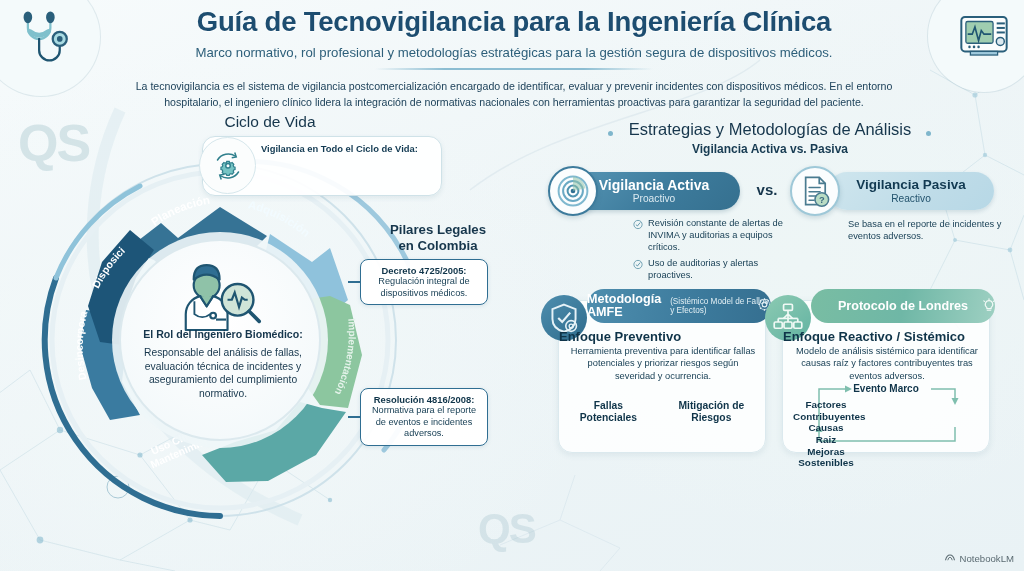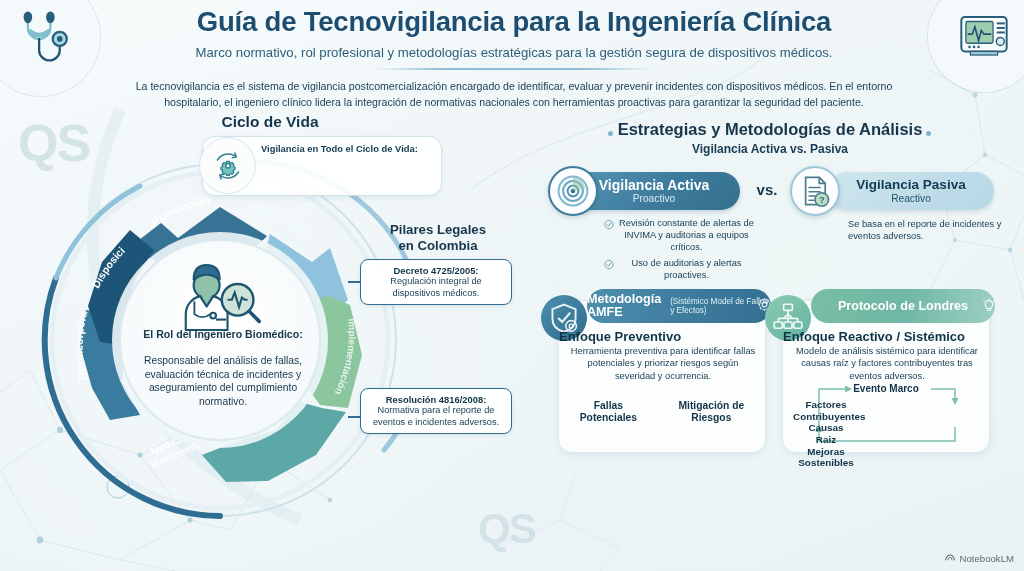--- a/index.html
+++ b/index.html
@@ -43,35 +43,35 @@
   #rule {
     width: 278px; height: 2px; margin: 8px auto 0;
     background: linear-gradient(90deg, rgba(120,175,200,0), #8cbdd2 25%, #8cbdd2 75%, rgba(120,175,200,0));
   }
   #intro {
     font-size: 10.6px; color: #20445c; line-height: 1.5;
     margin: 9px auto 0; width: 800px;
   }
 
   
-  .section-title { position: absolute; font-weight: bold; color: #16364c; }
+  .section-title { position: absolute; font-weight: normal; color: #16364c; }
   #ciclo-title { left: 170px; top: 113px; width: 200px; text-align: center; font-size: 15.5px; }
   #estrategias-title { left: 560px; top: 120px; width: 420px; text-align: center; font-size: 16.5px; }
   #estrategias-sub  { left: 560px; top: 142px; width: 420px; text-align: center; font-size: 12px; font-weight: bold; color: #173b52; }
 
   
   .title-dot { position: absolute; width: 5px; height: 5px; border-radius: 50%; background: #7fb6cc; }
 
   
   #cycle-wrap { position: absolute; left: 30px; top: 150px; width: 380px; height: 400px; }
   #cycle-center-text {
     position: absolute; left: 98px; top: 178px; width: 190px;
     text-align: center; font-size: 10.3px; color: #16364c; line-height: 1.32;
   }
-  #cycle-center-text .ttl { font-weight: bold; display: block; font-size: 10.6px; margin-bottom: 12px; }
+  #cycle-center-text .ttl { font-weight: bold; display: block; font-size: 10.6px; margin-bottom: 4px; }
 
   
   #callout-ciclo {
     position: absolute; left: 202px; top: 136px; width: 240px; height: 60px;
     background: rgba(255,255,255,.93);
     border: 1.2px solid #cfe2e8; border-radius: 13px;
     box-shadow: 0 2px 5px rgba(60,110,130,.10);
     padding: 6px 8px 6px 58px;
   }
   #callout-ciclo .ttl { font-size: 9.4px; font-weight: bold; color: #123a52; }
@@ -81,21 +81,21 @@
     border-radius: 50%; background: #fbfdfd; border: 1.3px solid #d6e7ec;
     display: flex; align-items: center; justify-content: center;
   }
 
   
   #pilares-title {
     position: absolute; left: 368px; top: 222px; width: 140px;
     text-align: center; font-size: 13.2px; font-weight: bold; color: #16364c; line-height: 1.22;
   }
   .law-card {
-    position: absolute; width: 152px;
+    position: absolute; width: 128px;
     background: rgba(255,255,255,.95);
     border: 1.6px solid #2f6e92; border-radius: 8px;
     padding: 5px 6px; text-align: center;
     box-shadow: 0 1px 4px rgba(50,100,130,.13);
   }
   .law-card .ttl { font-size: 9.4px; font-weight: bold; color: #0f3449; }
   .law-card .bd  { font-size: 9.2px; color: #1b4257; line-height: 1.26; }
   #law-1 { left: 360px; top: 259px; }
   #law-2 { left: 360px; top: 388px; }
   .law-stub { position: absolute; height: 1.8px; width: 12px; background: #2f6e92; }
@@ -127,21 +127,21 @@
   }
   #icon-activa { left: 548px; top: 166px; }
   #icon-pasiva { left: 790px; top: 166px; border-color: #9ec8d8; }
   #vs-label {
     position: absolute; left: 747px; top: 181px; width: 40px; text-align: center;
     font-size: 15px; font-weight: bold; color: #16364c;
   }
 
   
   .bul-list { position: absolute; font-size: 9.3px; color: #1b4257; line-height: 1.28; }
-  #bul-activa { left: 604px; top: 218px; width: 150px; text-align: center; }
+  #bul-activa { left: 633px; top: 218px; width: 150px; }
   #bul-activa .row { display: flex; gap: 5px; margin-bottom: 4px; }
   #bul-pasiva { left: 848px; top: 219px; width: 160px; }
   .check-ic { flex: 0 0 10px; margin-top: 1px; }
 
   
   .mcard {
     position: absolute; width: 208px; height: 153px;
     background: rgba(253,254,254,.92);
     border: 1.3px solid #dbe9ee; border-radius: 14px;
     box-shadow: 0 2px 6px rgba(60,110,130,.10);

